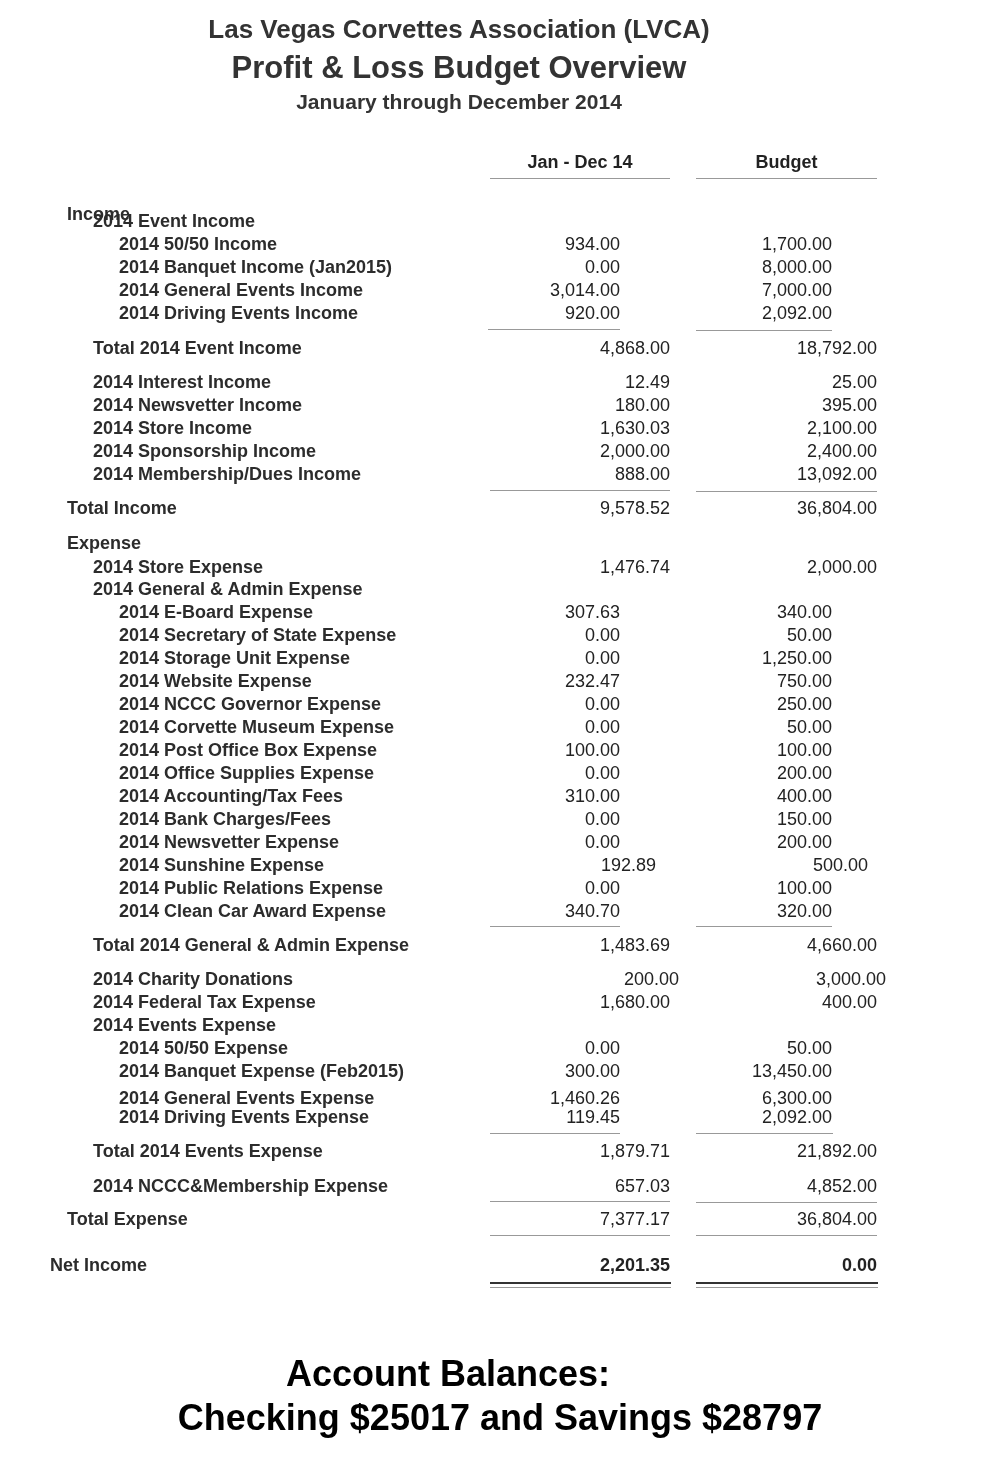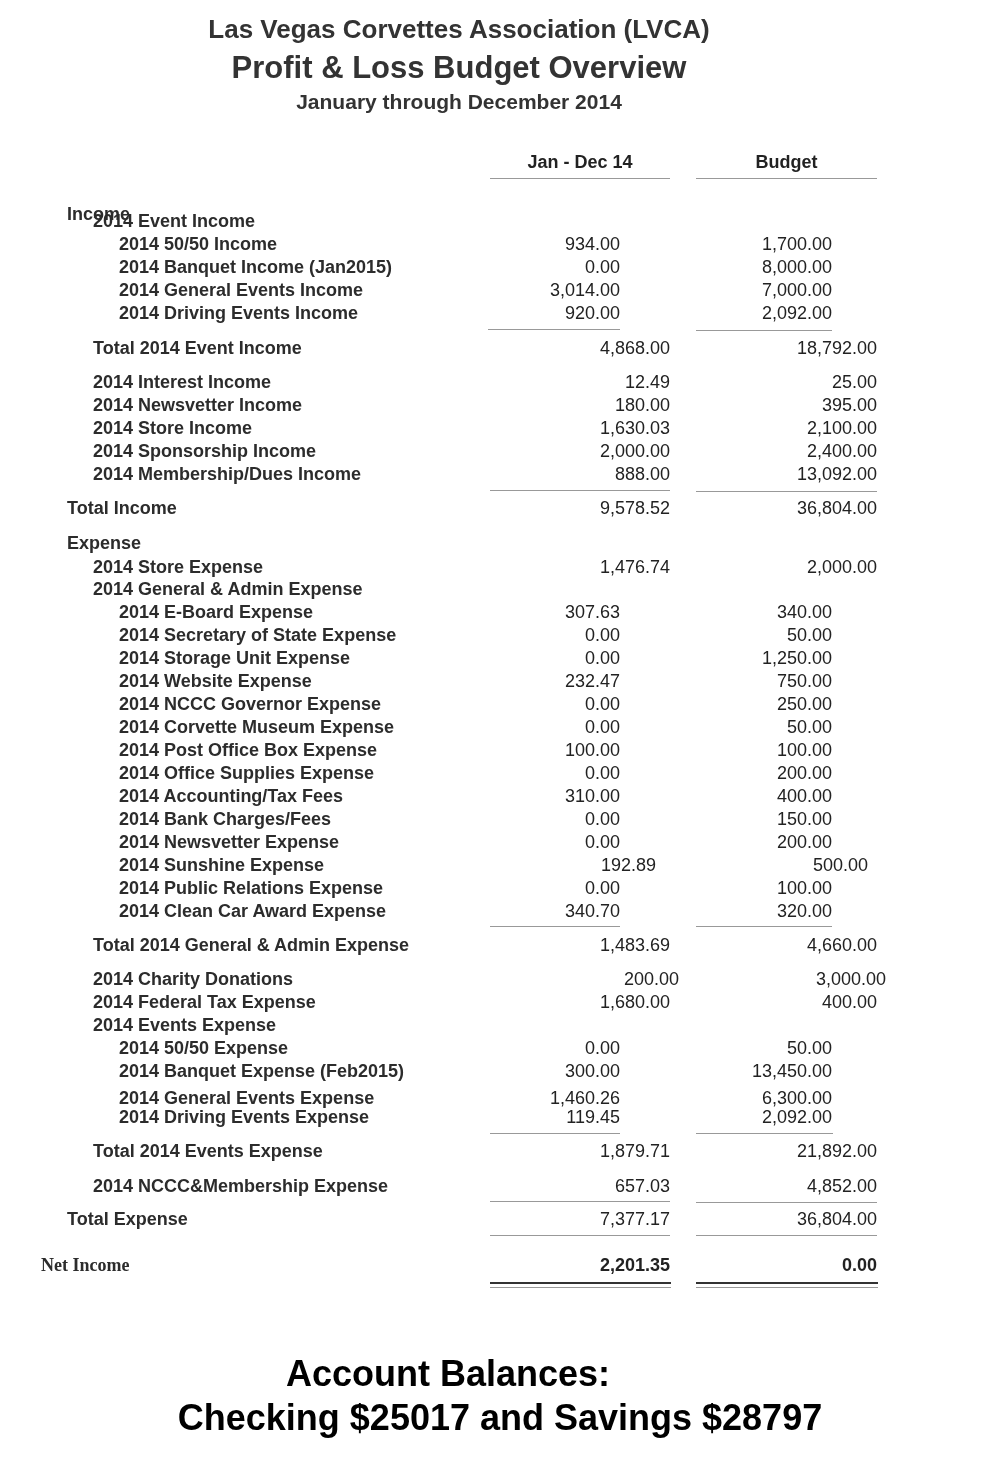--- a/index.html
+++ b/index.html
@@ -12,21 +12,21 @@
   .title3 { position: absolute; left: 0; width: 918px; top: 90px; text-align: center;
             font-size: 21px; font-weight: bold; color: #333; }
   .colhead { position: absolute; top: 152px; font-size: 18px; font-weight: bold; color: #222; text-align: center; }
   .hline { position: absolute; height: 0; border-top: 1px solid #999; }
   .hline.thick { border-top: 2px solid #333; }
   .row { position: absolute; left: 0; width: 1000px; height: 23px; }
   .lbl { position: absolute; top: 0; font-size: 18px; font-weight: bold; color: #2c2c2c; white-space: nowrap; }
   .lvl0 { left: 67px; }
   .lvl1 { left: 93px; }
   .lvl2 { left: 119px; }
-  .lvlnet { left: 41px; font-family: Liberation Serif, serif; }
+  .lvlnet { left: 50px; }
   .num { position: absolute; top: 0; font-size: 18px; color: #222; text-align: right; white-space: nowrap; }
   .c1in { right: 380px; }   
   .c2in { right: 168px; }   
   .c1out { right: 330px; }  
   .c2out { right: 123px; }  
   .bold { font-weight: bold; }
   .footer1 { position: absolute; left: 0; width: 896px; top: 1353px; text-align: center;
              font-size: 36px; font-weight: bold; color: #000; }
   .footer2 { position: absolute; left: 0; width: 1000px; top: 1397px; text-align: center;
              font-size: 36px; font-weight: bold; color: #000; }

